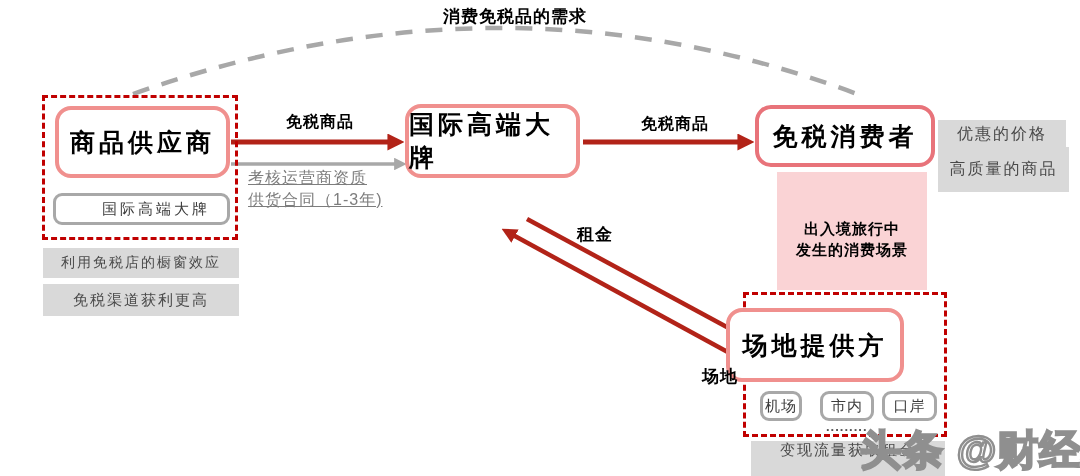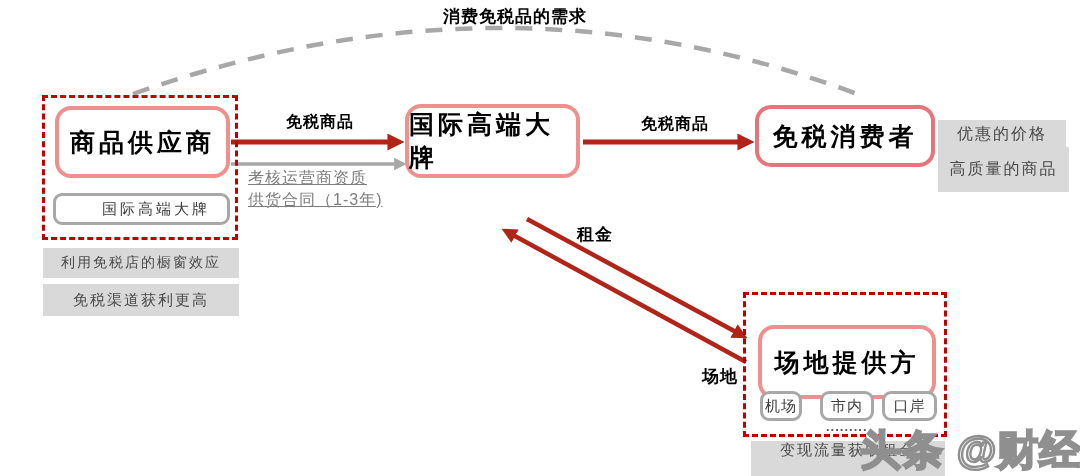--- a/index.html
+++ b/index.html
@@ -53,20 +53,24 @@
     position:absolute;left:860px;top:423px;z-index:9;
     font-size:41px;font-weight:bold;letter-spacing:1px;white-space:nowrap;
     color:#ffffff;-webkit-text-stroke:2.4px #8f8f8f;text-shadow:0 0 1px #9a9a9a;
   }
 </style>
 </head>
 <body>
 
 <div id="canvas">
 
+  <div class="pink-panel" style="left:777px;top:172px;width:150px;height:118px;">
+    <div class="line">出入境旅行中</div>
+    <div class="line">发生的消费场景</div>
+  </div>
 
   <div class="gray-fill" style="left:43px;top:248px;width:196px;height:30px;font-size:14px;">利用免税店的橱窗效应</div>
   <div class="gray-fill" style="left:43px;top:284px;width:196px;height:32px;">免税渠道获利更高</div>
   <div class="gray-fill" style="left:938px;top:108px;width:128px;height:29px;font-size:16px;margin-top:12px;">优惠的价格</div>
   <div class="gray-fill" style="left:938px;top:147px;width:131px;height:45px;font-size:16px;">高质量的商品</div>
   <div class="gray-fill" style="left:751px;top:441px;width:194px;height:35px;align-items:flex-start;padding-top:0;">变现流量获取租金</div>
 
   <div class="dashed-rect" style="left:42px;top:95px;width:196px;height:145px;"></div>
   <div class="dashed-rect" style="left:743px;top:292px;width:204px;height:145px;"></div>
 
@@ -89,21 +93,21 @@
     <line x1="583" y1="142" x2="740" y2="142" stroke="#b22318" stroke-width="5" marker-end="url(#mred)"></line>
 
     <line x1="527" y1="219" x2="736" y2="332" stroke="#b22318" stroke-width="4.5" marker-end="url(#mred)"></line>
 
     <line x1="746" y1="362" x2="513" y2="235" stroke="#b22318" stroke-width="4.5" marker-end="url(#mred)"></line>
   </svg>
 
   <div class="node" style="left:55px;top:106px;width:175px;height:72px;">商品供应商</div>
   <div class="node" style="left:405px;top:104px;width:175px;height:74px;">国际高端大牌</div>
   <div class="node consumer" style="left:755px;top:105px;width:180px;height:62px;">免税消费者</div>
-  <div class="node" style="left:758px;top:308px;width:178px;height:74px;margin-top:17px;">场地提供方</div>
+  <div class="node" style="left:726px;top:308px;width:178px;height:74px;">场地提供方</div>
 
   <div class="gray-outline" style="left:53px;top:193px;width:177px;height:32px;padding-left:29px;">国际高端大牌</div>
   <div class="gray-outline" style="left:760px;top:391px;width:42px;height:30px;letter-spacing:1px;">机场</div>
   <div class="gray-outline" style="left:820px;top:391px;width:54px;height:30px;letter-spacing:1px;">市内</div>
   <div class="gray-outline" style="left:882px;top:391px;width:55px;height:30px;letter-spacing:1px;">口岸</div>
   <div class="dots" style="left:826px;top:419px;">.........</div>
 
   <div class="edge-label" style="left:415px;top:5px;width:200px;font-size:17px;">消费免税品的需求</div>
   <div class="edge-label" style="left:260px;top:112px;width:120px;font-size:16px;">免税商品</div>
   <div class="edge-label" style="left:615px;top:114px;width:120px;font-size:16px;">免税商品</div>

